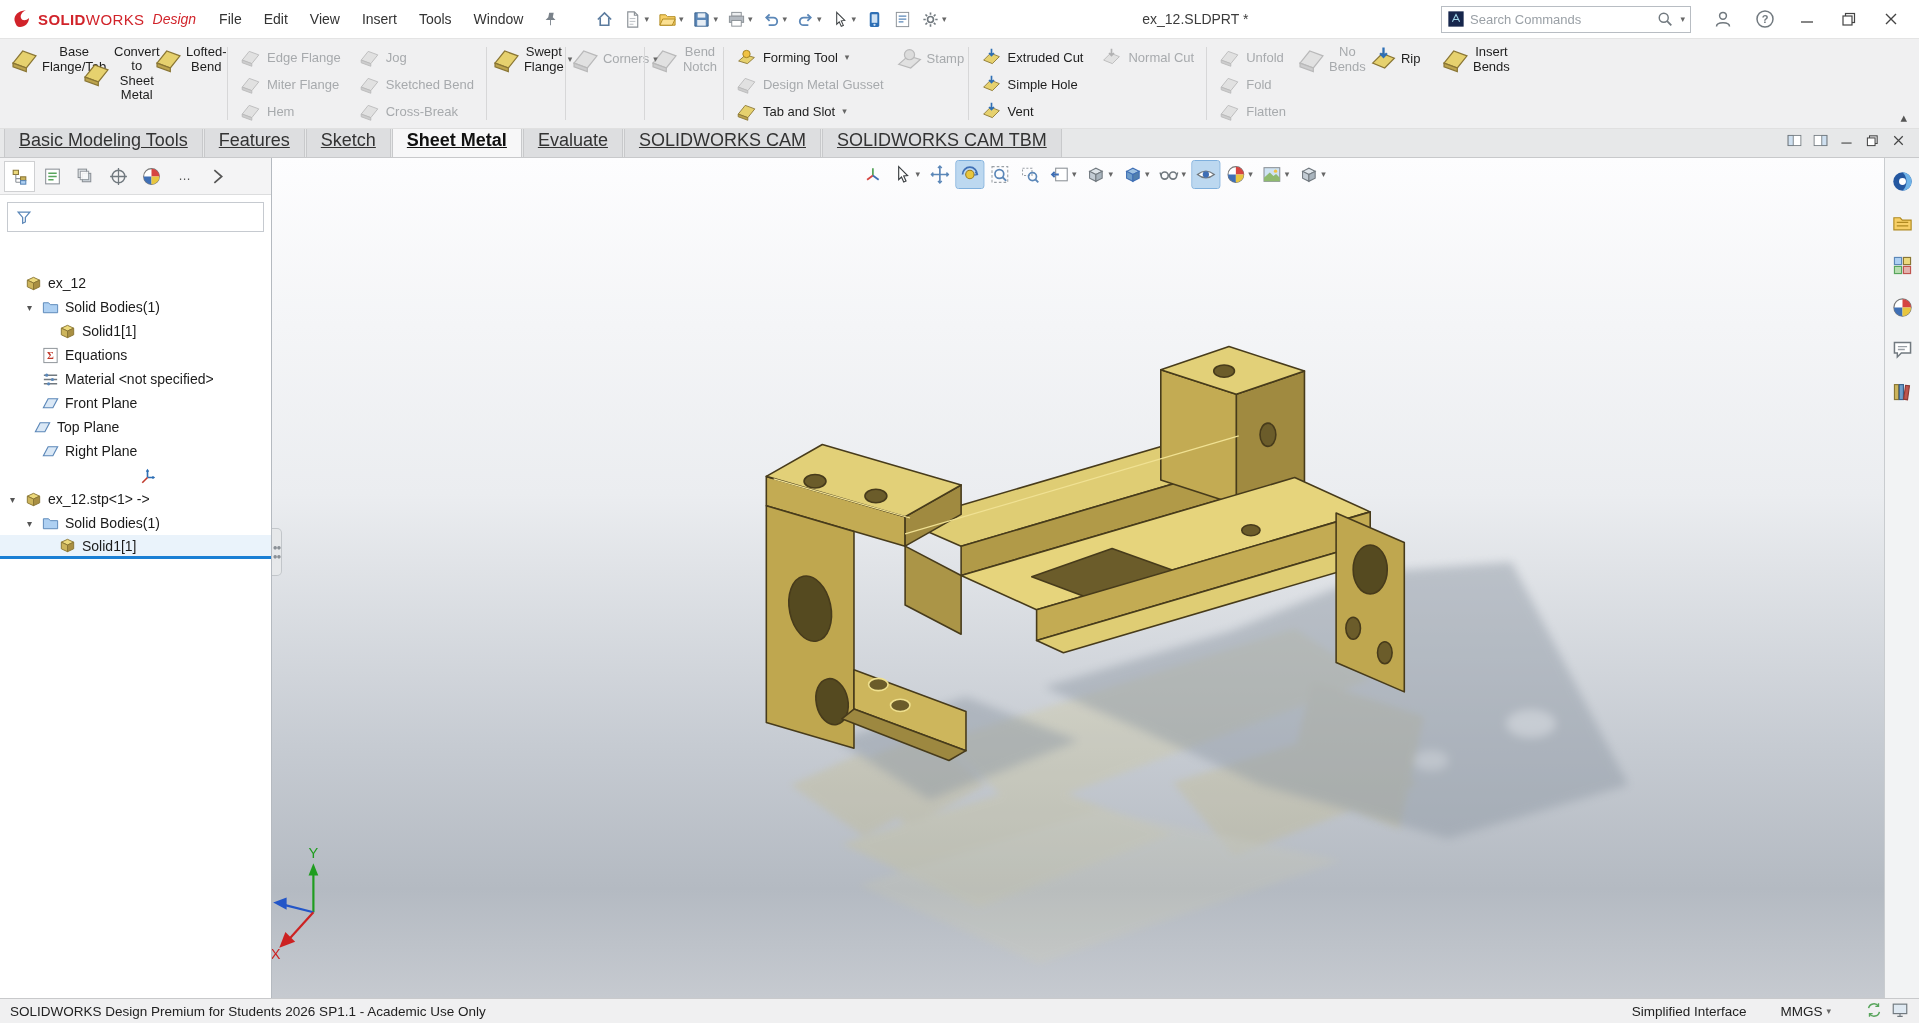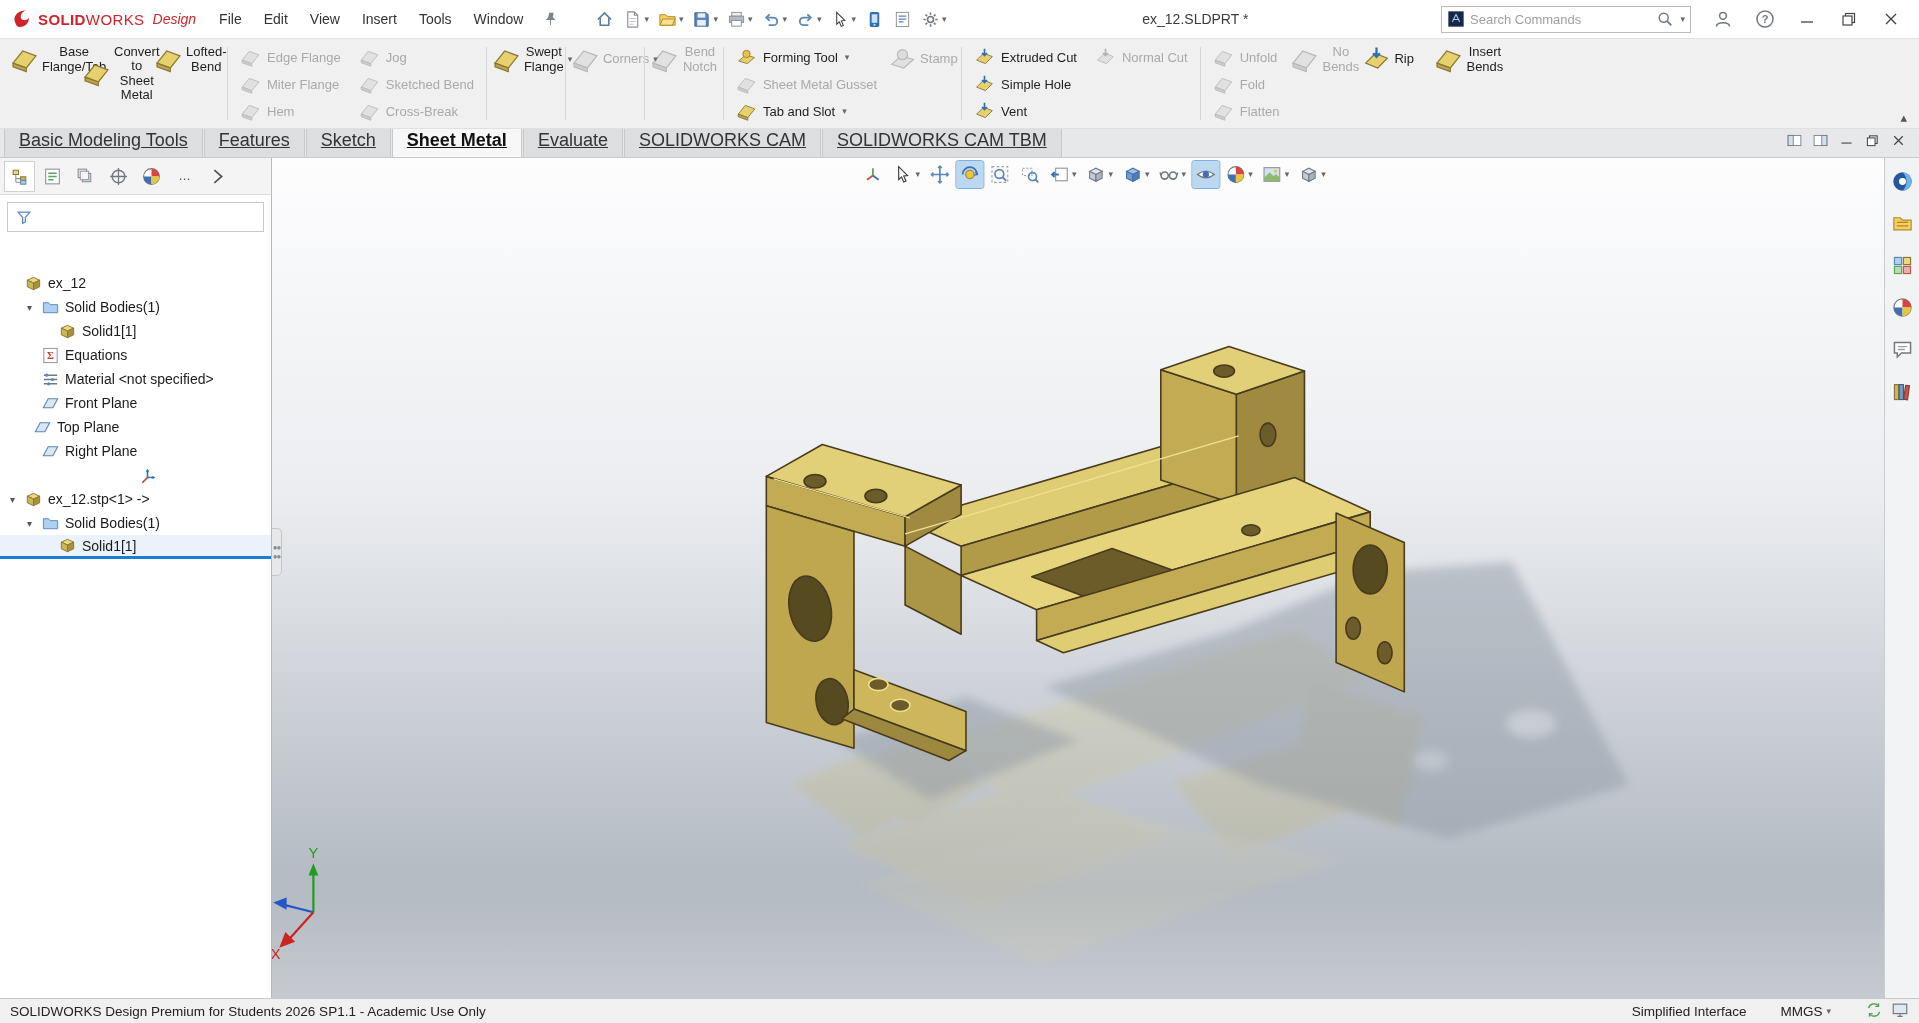--- a/index.html
+++ b/index.html
@@ -420,21 +420,21 @@
             <span class="rlabel">Forming Tool</span>
             <span class="caret">▾</span>
           </div>
           <div class="rbtn-small disabled">
             <span class="ic ">
               <svg viewBox="0 0 24 24">
                 <path d="M2.5 15 L10.5 5 L21.5 9 L13.5 19 Z" fill="#e6d16e" stroke="#8a7634"></path>
                 <path d="M2.5 15 L13.5 19 L13.5 22 L2.5 18 Z" fill="#bda44c" stroke="#8a7634"></path>
               </svg>
             </span>
-            <span class="rlabel">Sheet Metal Gusset</span>
+            <span class="rlabel">Design Metal Gusset</span>
           </div>
           <div class="rbtn-small">
             <span class="ic ">
               <svg viewBox="0 0 24 24">
                 <path d="M2.5 15 L10.5 5 L21.5 9 L13.5 19 Z" fill="#e6d16e" stroke="#8a7634"></path>
                 <path d="M2.5 15 L13.5 19 L13.5 22 L2.5 18 Z" fill="#bda44c" stroke="#8a7634"></path>
               </svg>
             </span>
             <span class="rlabel">Tab and Slot</span>
             <span class="caret">▾</span>

